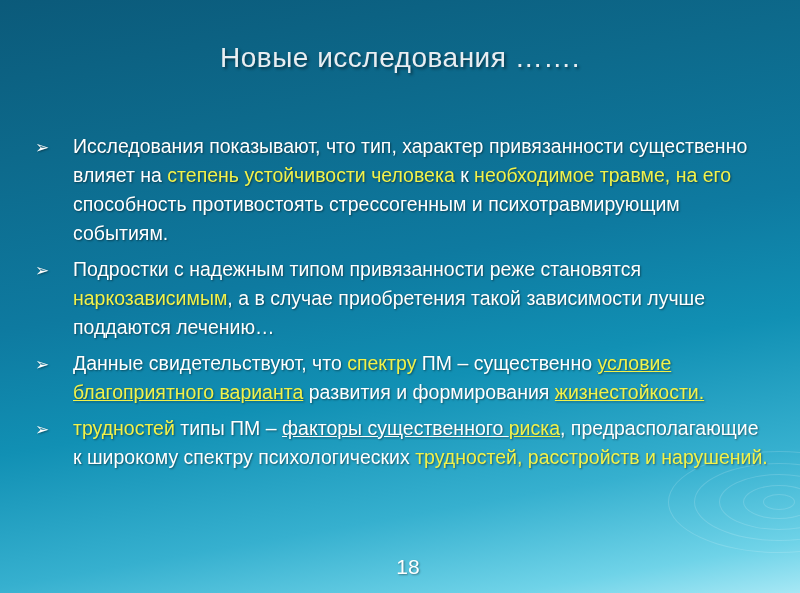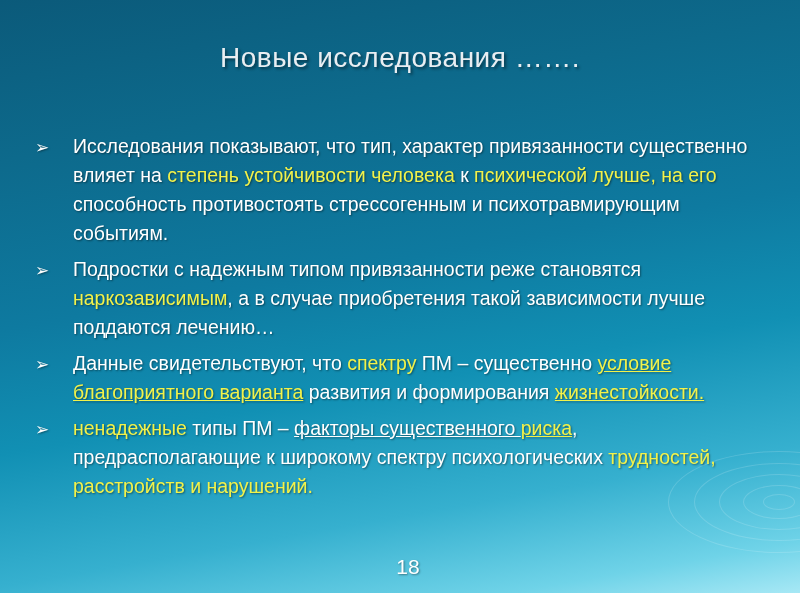--- a/index.html
+++ b/index.html
@@ -109,30 +109,30 @@
     <span class="ring r3"></span>
     <span class="ring r4"></span>
     <span class="ring r5"></span>
   </div>
 
   <div class="title">Новые исследования …….</div>
 
   <div class="body" id="bullet-list">
       <div class="bullet">
         <div class="marker">➢</div>
-        <div class="para"><span>Исследования показывают, что тип, характер привязанности существенно влияет на </span><span class="hl">степень устойчивости человека</span><span> к </span><span class="hl">психической лучше, на его</span><span> способность противостоять стрессогенным и психотравмирующим событиям.</span></div>
+        <div class="para"><span>Исследования показывают, что тип, характер привязанности существенно влияет на </span><span class="hl">степень устойчивости человека</span><span> к </span><span class="hl">необходимое травме, на его</span><span> способность противостоять стрессогенным и психотравмирующим событиям.</span></div>
       </div>
       <div class="bullet">
         <div class="marker">➢</div>
         <div class="para"><span>Подростки с надежным типом привязанности реже становятся </span><span class="hl">наркозависимым</span><span>, а в случае приобретения такой зависимости лучше поддаются лечению…</span></div>
       </div>
       <div class="bullet">
         <div class="marker">➢</div>
         <div class="para"><span>Данные свидетельствуют, что </span><span class="hl">спектру</span><span> ПМ – существенно </span><span class="hl u">условие благоприятного варианта</span><span> развития и формирования </span><span class="hl u">жизнестойкости.</span></div>
       </div>
       <div class="bullet">
         <div class="marker">➢</div>
-        <div class="para"><span class="hl">ненадежные</span><span> типы ПМ – </span><span class="u">факторы существенного </span><span class="hl u">риска</span><span>, предрасполагающие к широкому спектру психологических </span><span class="hl">трудностей, расстройств и нарушений.</span></div>
+        <div class="para"><span class="hl">трудностей</span><span> типы ПМ – </span><span class="u">факторы существенного </span><span class="hl u">риска</span><span>, предрасполагающие к широкому спектру психологических </span><span class="hl">трудностей, расстройств и нарушений.</span></div>
       </div>
     </div>
 
   <div class="pagenum">18</div>
 </div>
 
 </body></html>

